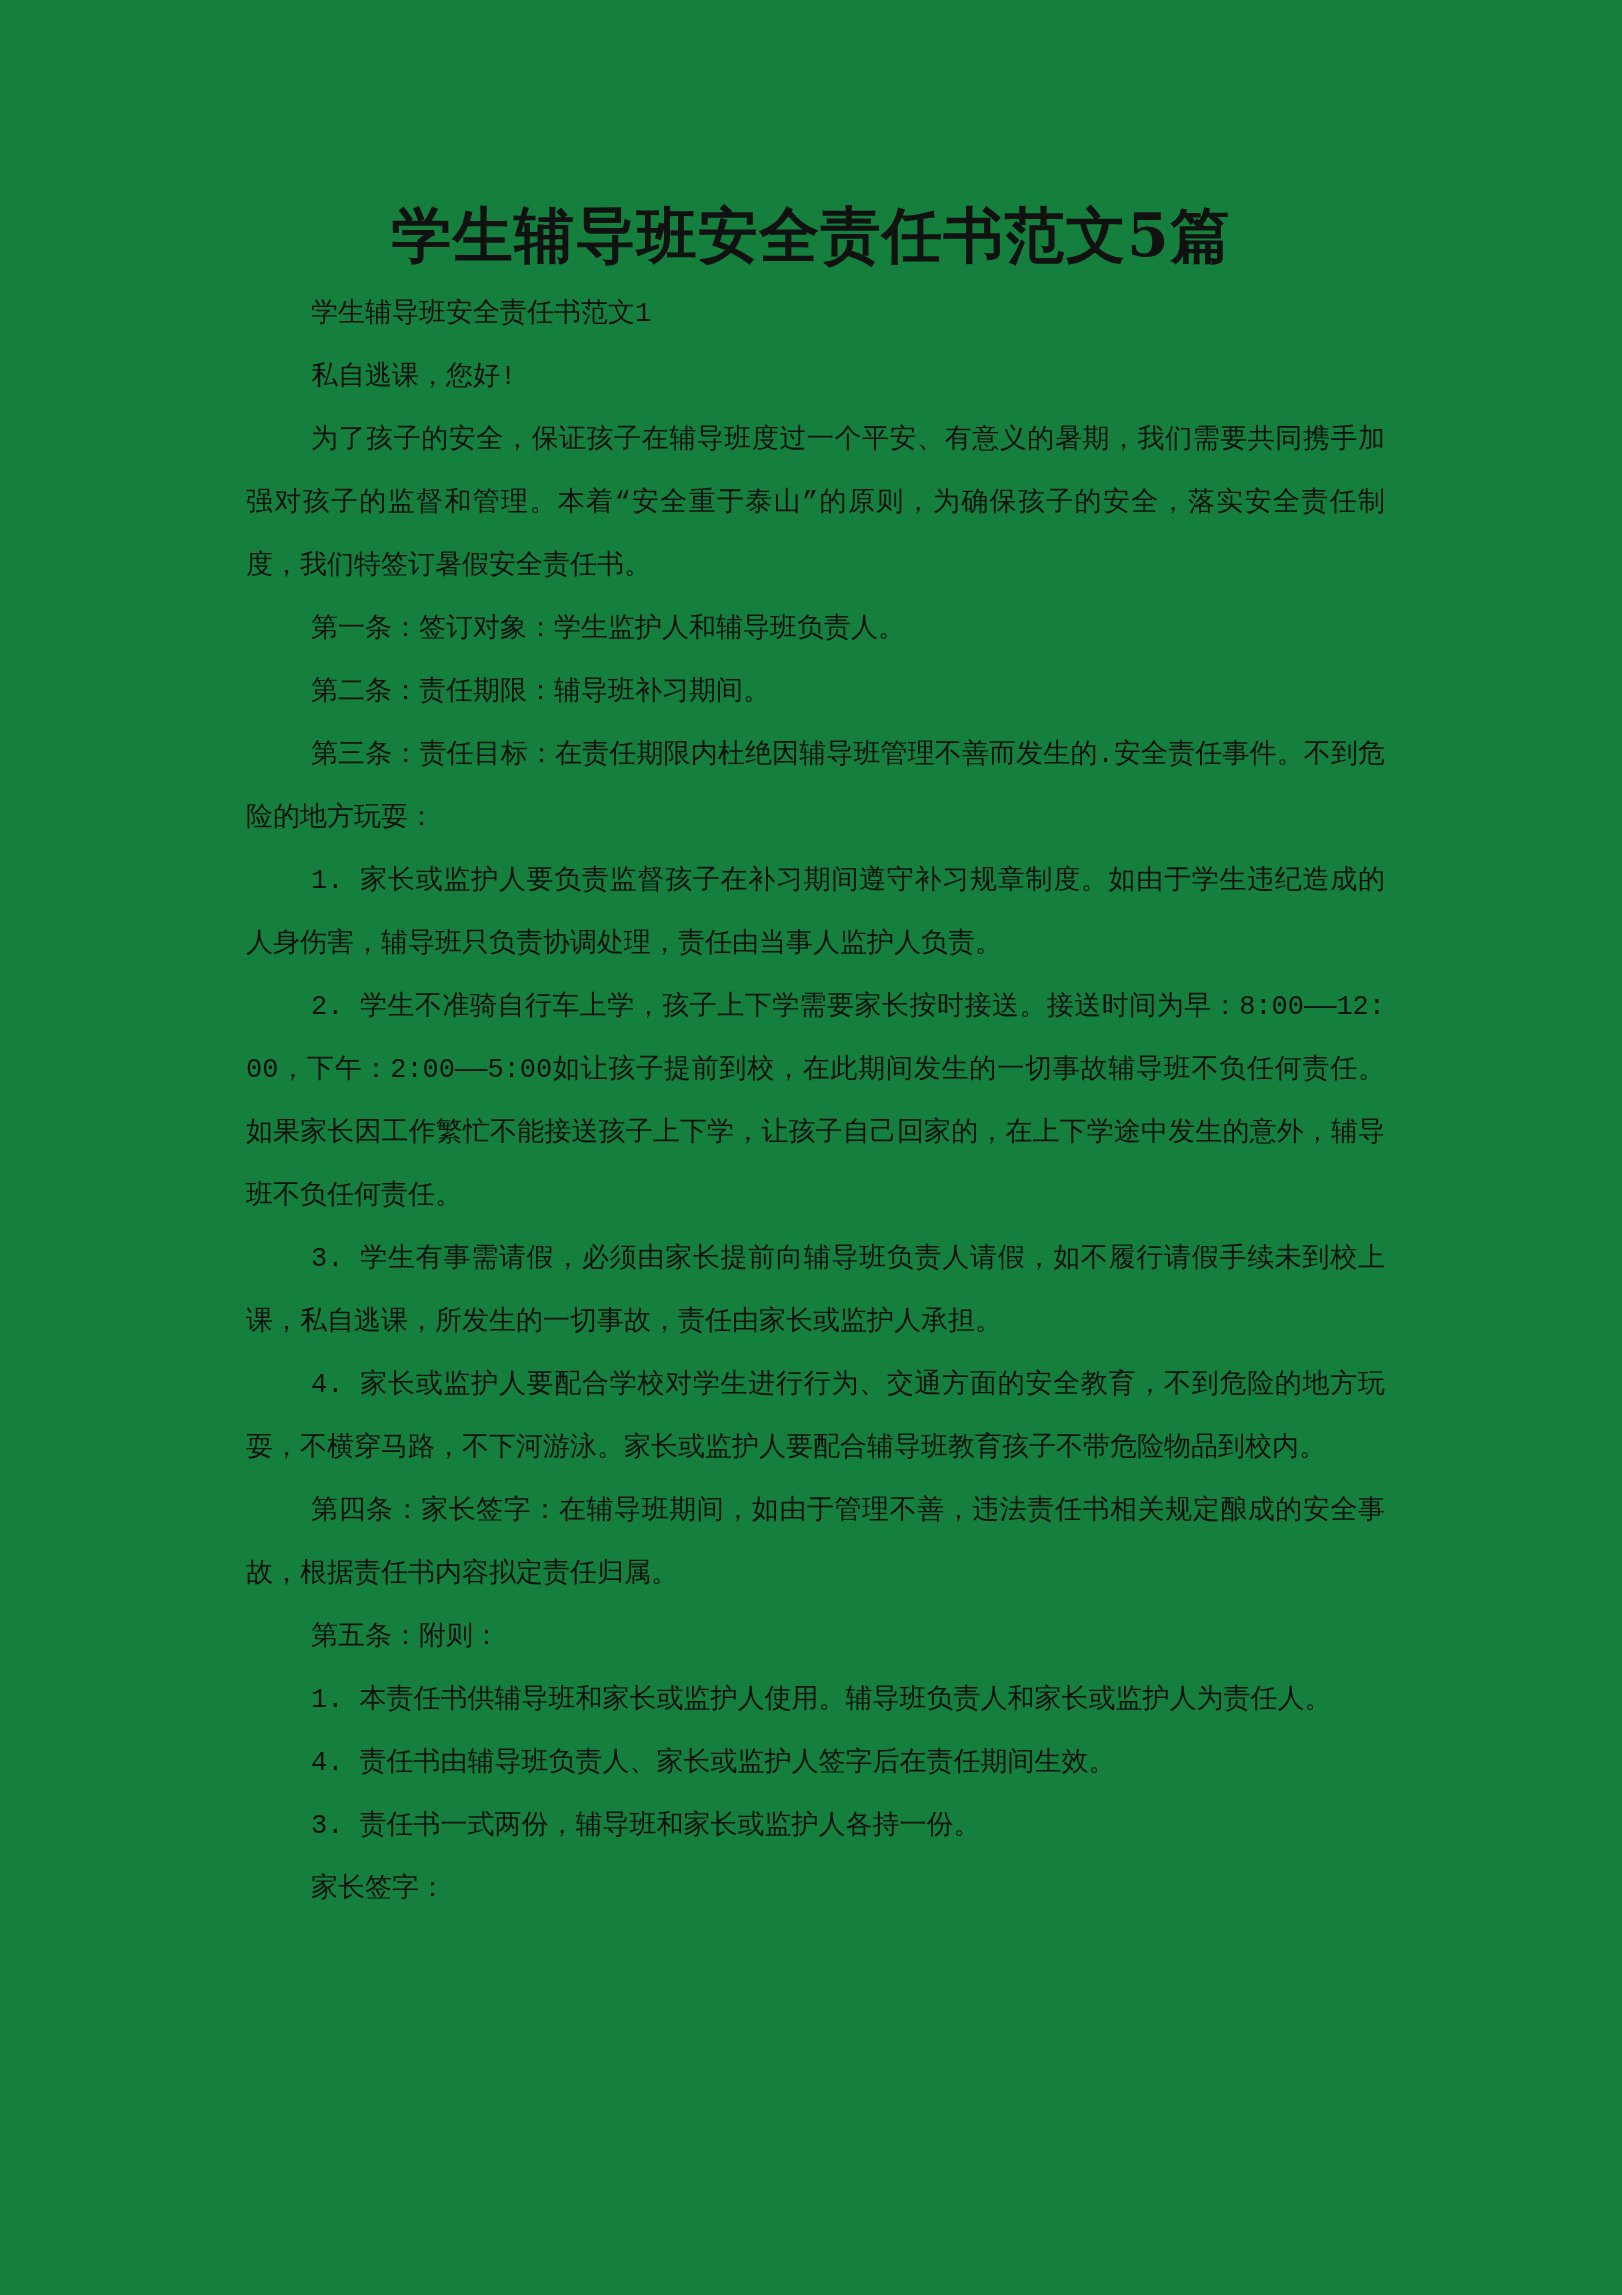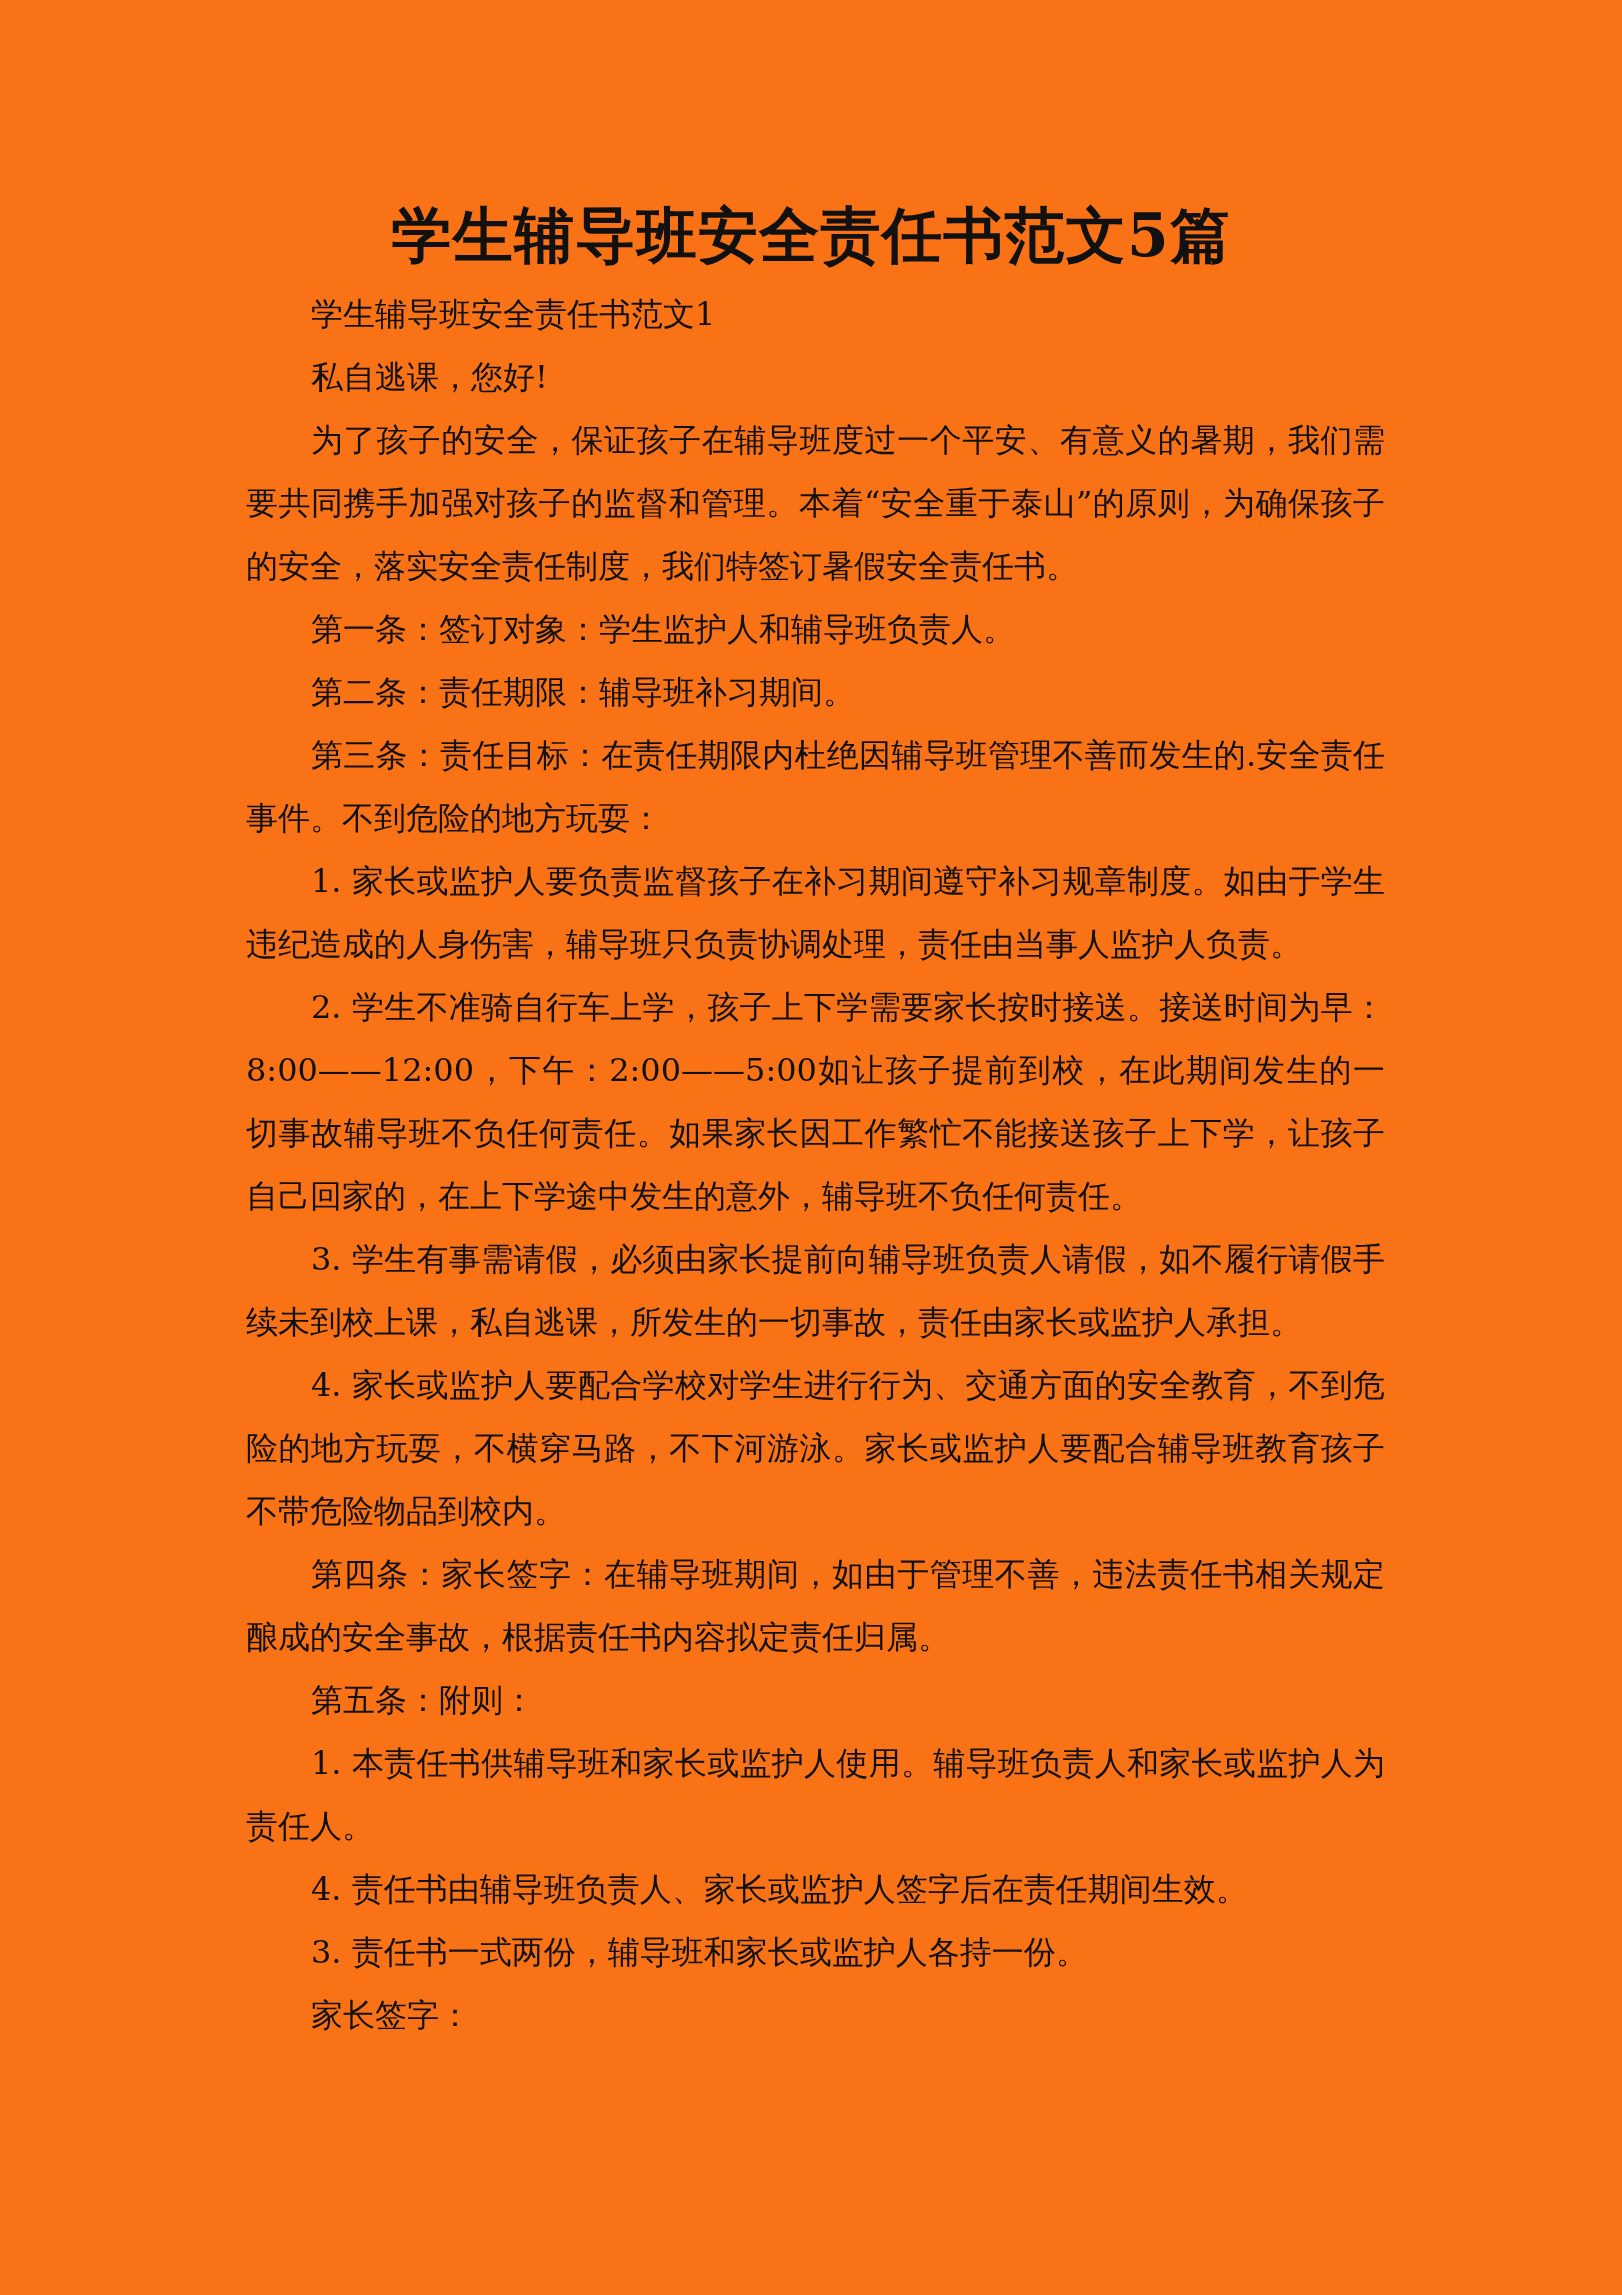--- a/index.html
+++ b/index.html
@@ -13,41 +13,42 @@
       position: relative;
       overflow: hidden;
       color: #111;
       font-family: "DejaVu Serif", "Liberation Serif", serif;
     }
     .page {
       position: absolute;
       left: 0; top: 0;
       width: 1623px;
       height: 2295px;
-      background: #f97316;
+      background: #15803d;
     }
     .title {
       position: absolute;
       top: 196px;
       left: 0;
       width: 1623px;
       text-align: center;
       font-size: 60px;
       line-height: 79px;
       font-weight: bold;
       letter-spacing: 1.3px;
       margin: 0;
     }
     .body-text {
       position: absolute;
       left: 246px;
       top: 283px;
       width: 1139px;
-      font-size: 32px;
+      font-size: 27px;
       line-height: 63px;
+      font-family: Liberation Mono, monospace;
     }
     .p {
       margin: 0;
       padding: 0;
       text-align: justify;
       text-justify: inter-character;
       word-break: break-all;
     }
     .p.indent {
       text-indent: 65px;

